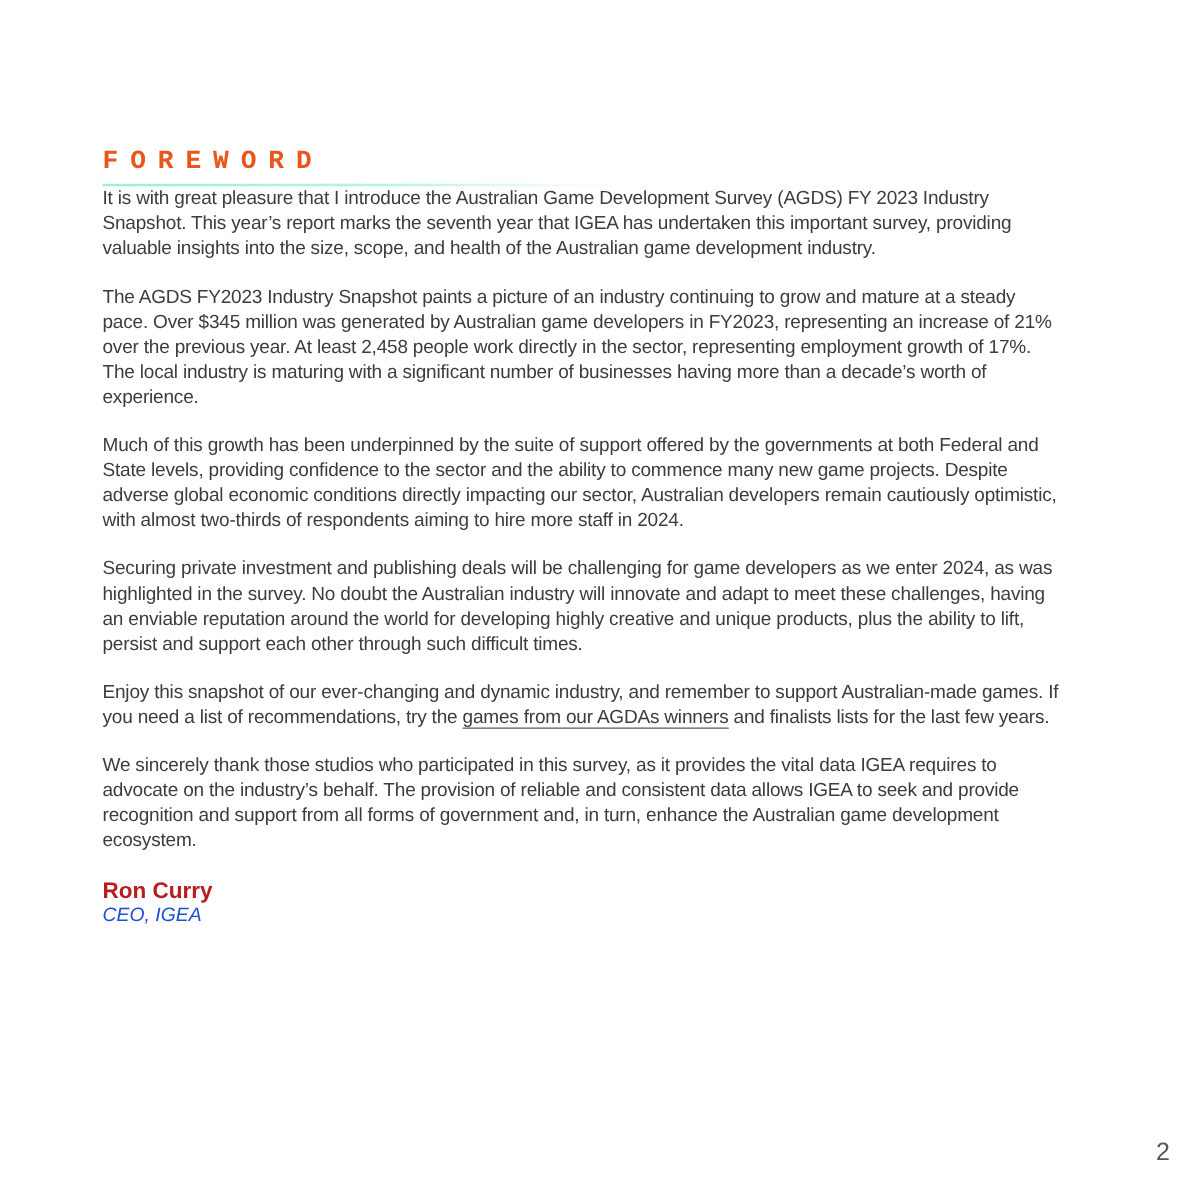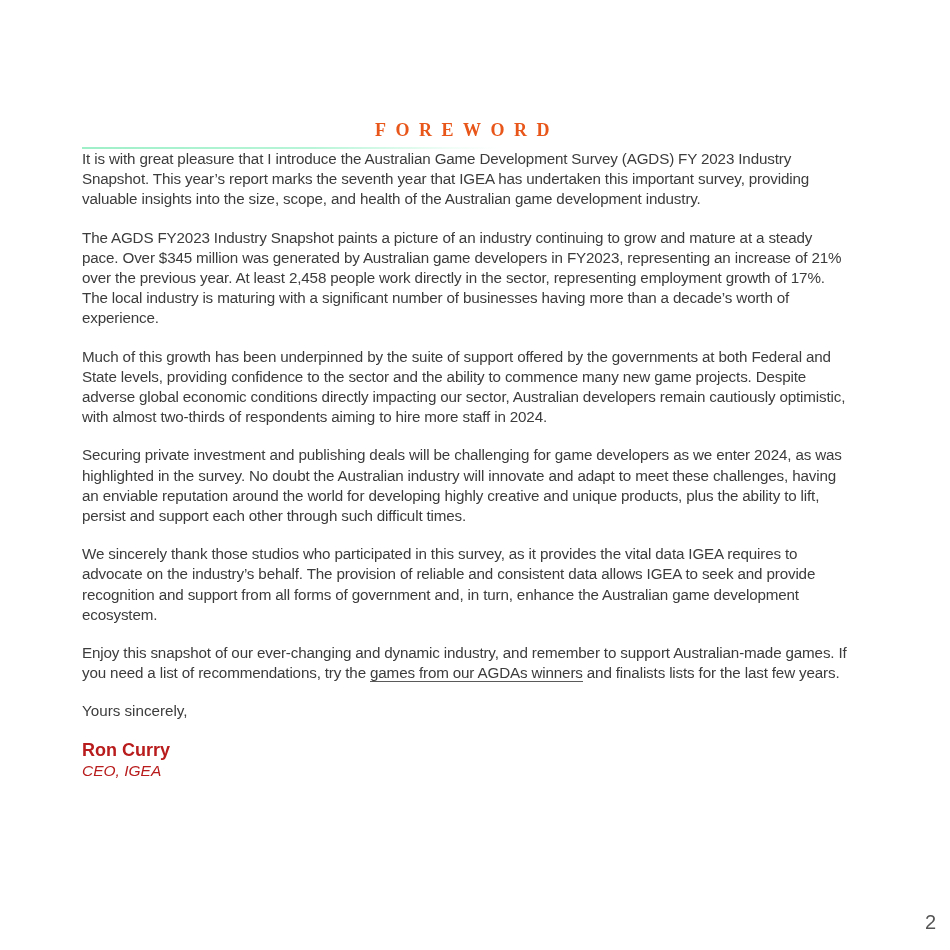--- a/index.html
+++ b/index.html
@@ -15,29 +15,28 @@
       font-family: "Liberation Sans", sans-serif;
       color: #3a3a3a;
     }
     .page {
       position: absolute;
       left: 82px;
       top: 118px;
       width: 770px;
     }
     .heading {
-      font-family: Liberation Serif, serif;
+      font-family: Liberation Mono, monospace;
       font-weight: bold;
-      font-size: 18px;
+      font-size: 21px;
       letter-spacing: 9.5px;
       color: #e8561a;
       margin: 0;
       line-height: 24px;
       height: 24px;
-      text-align: center;
     }
     .heading-rule {
       margin-top: 5px;
       height: 2px;
       width: 420px;
       background: linear-gradient(to right, #9ef0c9 0%, #b8f5d8 55%, rgba(220,250,235,0.3) 90%, rgba(255,255,255,0) 100%);
     }
     .body-text {
     }
     .para {
@@ -63,21 +62,21 @@
     .signer-name {
       font-weight: bold;
       font-size: 18px;
       color: #b91c1c;
       line-height: 22px;
       margin: 0;
     }
     .signer-title {
       font-style: italic;
       font-size: 15.5px;
-      color: #b91c1c;
+      color: #1d4ed8;
       line-height: 20px;
       margin: 0;
     }
     .page-number {
       position: absolute;
       right: 14px;
       bottom: 16px;
       font-size: 20px;
       color: #555555;
       font-weight: normal;
@@ -88,22 +87,21 @@
 
 <div class="page">
   <h1 class="heading">FOREWORD</h1>
   <div class="heading-rule"></div>
 
   <div class="body-text">
     <p class="para">It is with great pleasure that I introduce the Australian Game Development Survey (AGDS) FY 2023 Industry Snapshot. This year’s report marks the seventh year that IGEA has undertaken this important survey, providing valuable insights into the size, scope, and health of the Australian game development industry.</p>
     <p class="para">The AGDS FY2023 Industry Snapshot paints a picture of an industry continuing to grow and mature at a steady pace. Over $345 million was generated by Australian game developers in FY2023, representing an increase of 21% over the previous year. At least 2,458 people work directly in the sector, representing employment growth of 17%.  The local industry is maturing with a significant number of businesses having more than a decade’s worth of experience.</p>
     <p class="para">Much of this growth has been underpinned by the suite of support offered by the governments at both Federal and State levels, providing confidence to the sector and the ability to commence many new game projects. Despite adverse global economic conditions directly impacting our sector, Australian developers remain cautiously optimistic, with almost two-thirds of respondents aiming to hire more staff in 2024.</p>
     <p class="para">Securing private investment and publishing deals will be challenging for game developers as we enter 2024, as was highlighted in the survey.  No doubt the Australian industry will innovate and adapt to meet these challenges, having an enviable reputation around the world for developing highly creative and unique products, plus the ability to lift, persist and support each other through such difficult times.</p>
+    <p class="para"><span>Enjoy this snapshot of our ever-changing and dynamic industry, and remember to support Australian-made games.  If you need a list of recommendations, try the </span><a class="link">games from our AGDAs winners</a><span> and finalists lists for the last few years.</span></p>
     <p class="para">We sincerely thank those studios who participated in this survey, as it provides the vital data IGEA requires to advocate on the industry’s behalf. The provision of reliable and consistent data allows IGEA to seek and provide recognition and support from all forms of government and, in turn, enhance the Australian game development ecosystem.</p>
-    <p class="para"><span>Enjoy this snapshot of our ever-changing and dynamic industry, and remember to support Australian-made games.  If you need a list of recommendations, try the </span><a class="link">games from our AGDAs winners</a><span> and finalists lists for the last few years.</span></p>
 
-    <p class="signoff">Yours sincerely,</p>
     <p class="signer-name">Ron Curry</p>
     <p class="signer-title">CEO, IGEA</p>
   </div>
 </div>
 
 <div class="page-number">2</div>
 
 </body></html>

